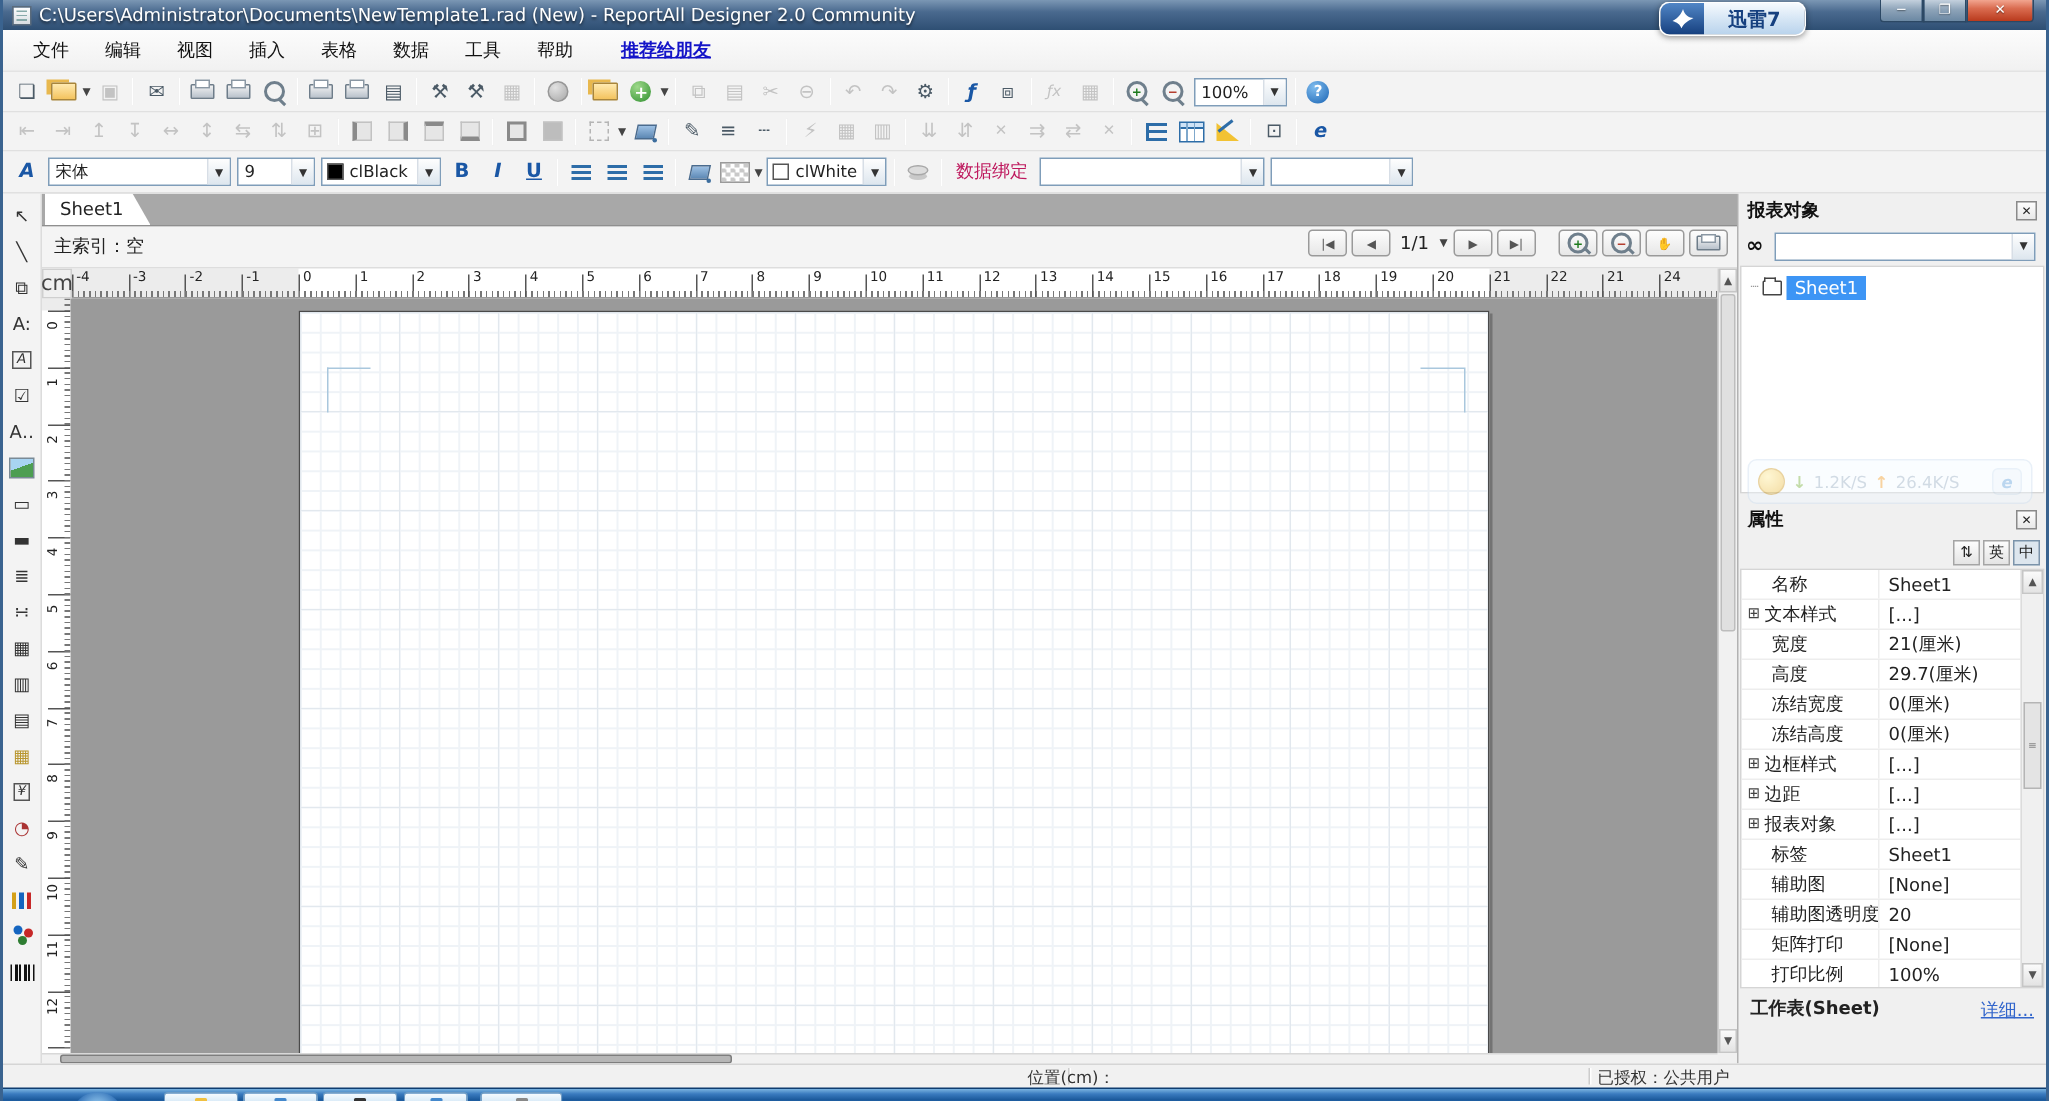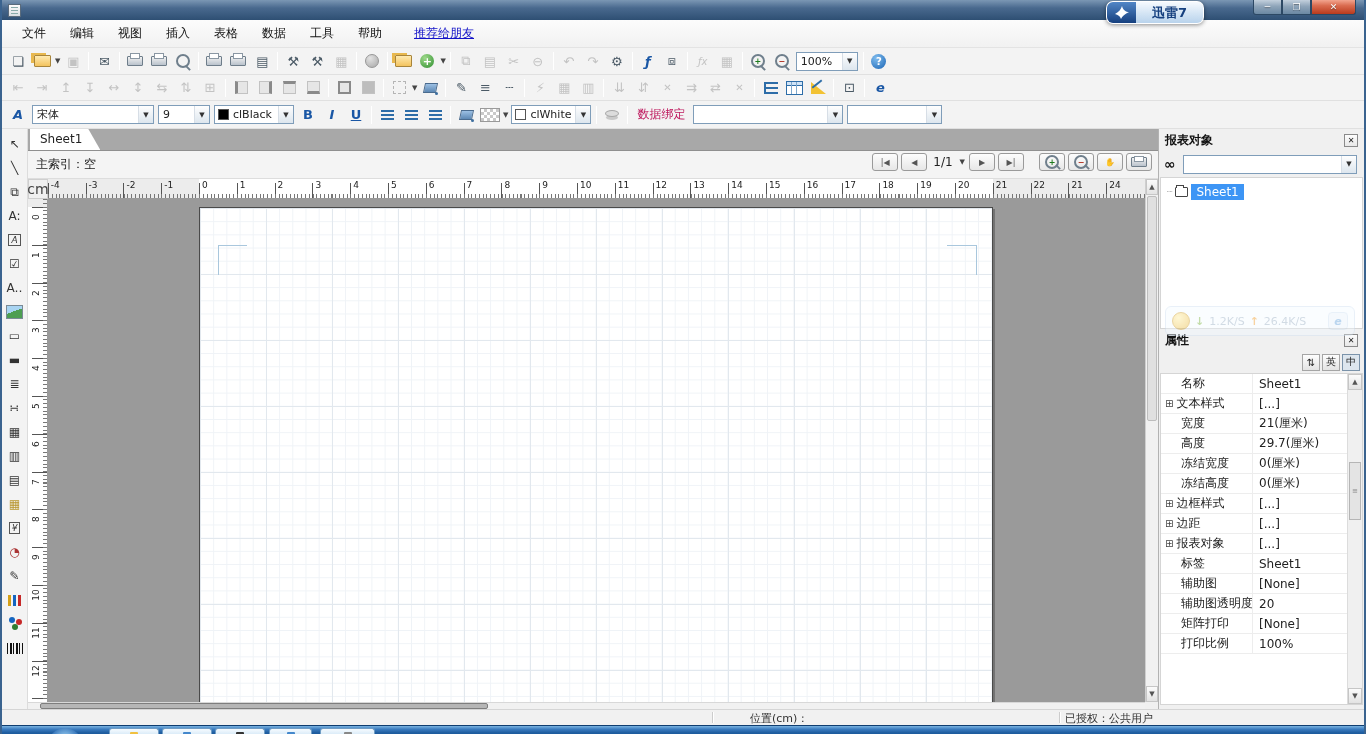--- a/index.html
+++ b/index.html
@@ -14,21 +14,21 @@
 .wbtn{width:29px;height:15px;display:flex;align-items:center;justify-content:center;font-size:9px;color:#fff;background:linear-gradient(180deg,#c3d0dd,#8ea4b9 45%,#6b88a3);border:1px solid #2c4864;border-top:none;text-shadow:0 1px 1px rgba(0,0,0,.5)}
 .wbtn.min{border-radius:0 0 0 3px}
 .wbtn.close{width:45px;background:linear-gradient(180deg,#f2a58f,#da6c50 40%,#b93a1d);border-radius:0 0 3px 0;font-weight:bold}
 
 .xunlei{position:absolute;top:1px;left:1104px;height:23px;display:flex;z-index:60;filter:drop-shadow(0 1px 2px rgba(0,0,0,.45))}
 .xl-left{width:30px;background:linear-gradient(180deg,#5186c6,#16407f);border:1px solid #fff;border-right:none;border-radius:7px 0 0 7px;display:flex;align-items:center;justify-content:center}
 .xl-right{width:68px;background:linear-gradient(180deg,#f6fafe,#d3e4f4 55%,#b9d3ec);border:1px solid #fff;border-left:none;border-radius:0 7px 7px 0;color:#16407f;font-weight:bold;font-size:13px;display:flex;align-items:center;justify-content:center}
 
 .menubar{height:28px;display:flex;align-items:center;background:linear-gradient(180deg,#fcfcfc,#f1f1f1);padding-left:8px;border-bottom:1px solid #e3e3e3}
 .mitem{padding:0 12px;height:100%;display:flex;align-items:center;color:#111}
-.promo{color:#1414c8;font-weight:normal;text-decoration:underline;margin-left:8px}
+.promo{color:#1414c8;font-weight:bold;text-decoration:underline;margin-left:8px}
 
 .toolbar{display:flex;align-items:center;background:#f3f3f3;padding:0 4px;border-bottom:1px solid #e0e0e0;position:relative}
 .tb1{height:27px}.tb2{height:26px}.tb3{height:28px}
 .tb{min-width:22px;height:20px;display:flex;align-items:center;justify-content:center;font-size:13px;color:#4b5a66;margin:0 1px;position:relative;border-radius:2px}
 .tb.dis{color:#c3c3c3!important}
 .sep{width:1px;height:18px;background:#d5d5d5;border-right:1px solid #fff;margin:0 3px}
 .ddm{font-size:7px;color:#444;margin:0 1px;align-self:center}
 .small{font-size:10px}
 
 .mi-folder::before{content:"";display:block;width:15px;height:10px;background:linear-gradient(#ffeab0,#f3c35e);border:1px solid #a8853b;border-radius:1px;box-shadow:-4px -3px 0 -1px #e8b84e}
@@ -117,49 +117,50 @@
 .folderic::before{content:"";position:absolute;top:-3px;left:0;width:6px;height:2px;border:1px solid #444;border-bottom:none;background:#fff}
 .seltext{background:#3d95f5;color:#fff;padding:1px 5px;font-size:12px}
 .speed{position:absolute;left:4px;top:128px;width:190px;height:30px;display:flex;align-items:center;gap:5px;opacity:.45;background:rgba(240,248,255,.8);border:1px solid #cfe0f0;border-radius:6px;padding:0 6px;font-size:11px}
 .coin{width:18px;height:18px;border-radius:50%;background:radial-gradient(circle at 35% 30%,#ffeea0,#e6b53a);border:1px solid #cf9e2c}
 .sdn{color:#7cb342;font-weight:bold}.sup{color:#f0a030;font-weight:bold}.sval{color:#9ab0c4}
 .iemini{width:20px;height:18px;border-radius:4px;background:#eaf3fc;color:#6aa5dd;font-style:italic;font-weight:bold;display:flex;align-items:center;justify-content:center;border:1px solid #d0e2f2;margin-left:auto}
 .psplit{height:6px}
 .ptools{height:22px;display:flex;justify-content:flex-end;align-items:center;gap:2px;padding:0 4px}
 .ptool{width:18px;height:17px;border:1px solid #a5a5a5;background:linear-gradient(#fdfdfd,#e4e4e4);font-size:10px;display:flex;align-items:center;justify-content:center;color:#222}
 .ptool.pressed{background:#dde6ee;border-color:#7b93aa}
-.pgridwrap{display:flex;height:332px;background:#fff;border:1px solid #d5d5d5;margin:0 1px}
+.pgridwrap{display:flex;height:280px;background:#fff;border:1px solid #d5d5d5;margin:0 1px}
 .pgrid{flex:1;overflow:hidden}
 .prow{display:flex;height:20px;border-bottom:1px solid #ededed;align-items:stretch}
 .pname{width:92px;padding-left:20px;border-right:1px solid #ededed;display:flex;align-items:center;white-space:nowrap;overflow:hidden;font-size:12px}
 .prow.ex .pname{padding-left:4px;gap:3px}
 .expg{font-size:10px;color:#444}
 .pval{flex:1;padding-left:6px;display:flex;align-items:center;white-space:nowrap;overflow:hidden;font-size:12px}
 .pscroll{width:15px;background:#f0f0f0;border-left:1px solid #dcdcdc;position:relative}
 .pthumb{position:absolute;top:88px;left:1px;right:1px;height:58px;background:#e4e4e4;border:1px solid #b5b5b5;display:flex;align-items:center;justify-content:center;font-size:7px;color:#888}
 .pfooter{flex:1;padding:5px 8px;position:relative}
 .pfoottitle{font-weight:bold;font-size:12px}
 .details{position:absolute;right:8px;bottom:4px;color:#3366cc;text-decoration:underline;font-size:12px}
 
 .statusbar{height:16px;background:#f1f1f1;border-top:1px solid #d5d5d5;position:relative;font-size:11px;color:#333}
 .sdivider{position:absolute;top:2px;bottom:2px;width:1px;background:#cccccc;box-shadow:1px 0 0 #fff}
-.spos{position:absolute;left:748px;top:1px}
+.spos{position:absolute;left:683px;top:1px}
 .slic{position:absolute;left:1063px;top:1px}
 .taskbar{height:12px;background:linear-gradient(180deg,#7ab3e0 0%,#3a7bbf 30%,#1c5a9c 65%,#2a6cb5 100%);position:relative;overflow:hidden;border-top:1px solid #0f3d70}
 .orb{position:absolute;left:46px;top:2px;width:34px;height:32px;border-radius:50%;background:radial-gradient(circle at 50% 35%,#a5d8f8,#2d6db5 55%,#16395f)}
 .tkbtn{position:absolute;top:2px;height:12px;border-radius:3px 3px 0 0;background:linear-gradient(#f6fbff,#bcdaf0);border:1px solid #6f9cc4;border-bottom:none}
 .tkic{position:absolute;top:3px;left:50%;margin-left:-4px;width:8px;height:7px;border-radius:1px}
 </style>
 </head>
 <body>
 
 <div class="window">
 
   <div class="titlebar">
     <span class="appicon"></span>
+    <span class="titletext">C:\Users\Administrator\Documents\NewTemplate1.rad (New) - ReportAll Designer 2.0 Community</span>
     <div class="winbtns">
       <span class="wbtn min">─</span>
       <span class="wbtn">❐</span>
       <span class="wbtn close">✕</span>
     </div>
   </div>
 
   <div class="xunlei">
     <span class="xl-left">
       <svg width="16" height="13" viewBox="0 0 16 13">

